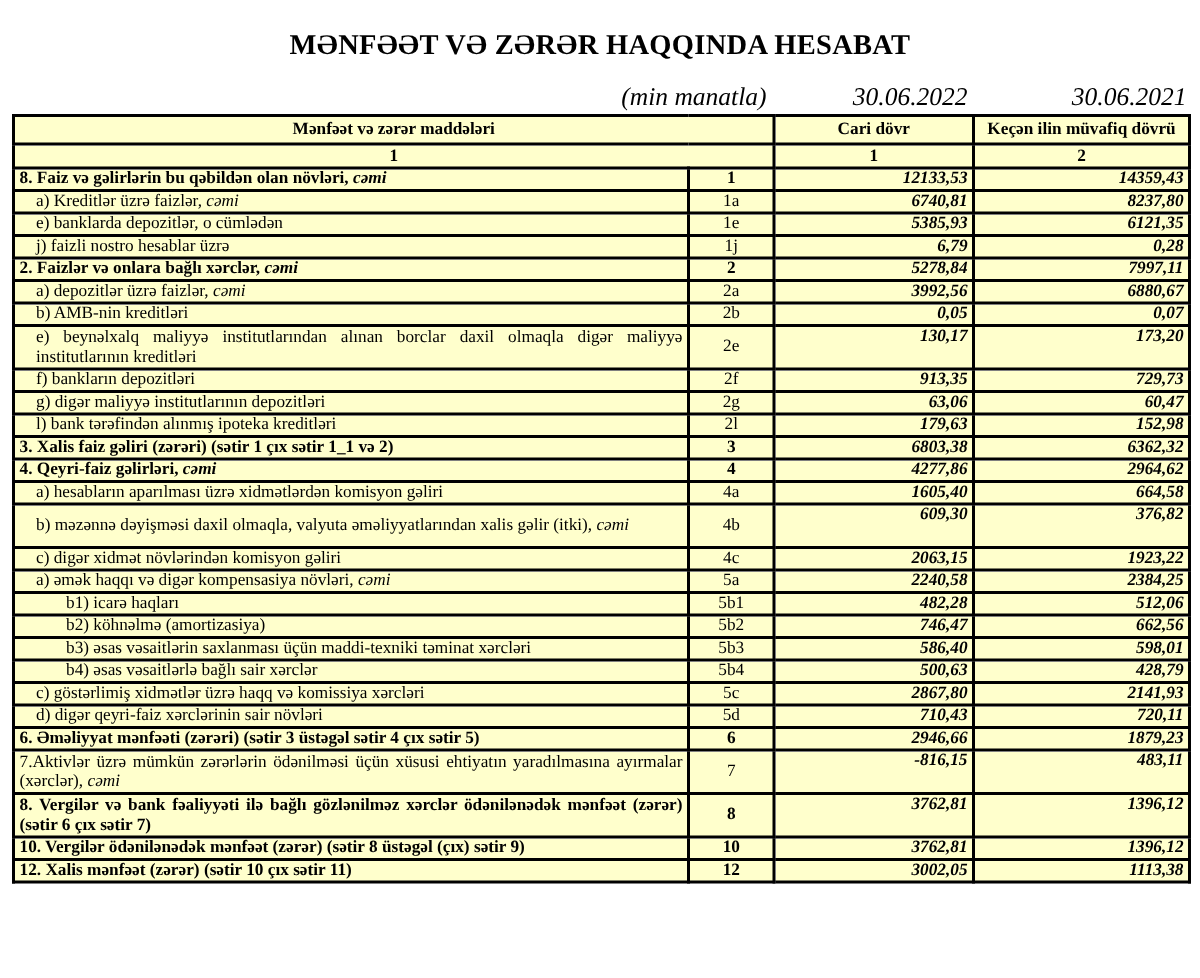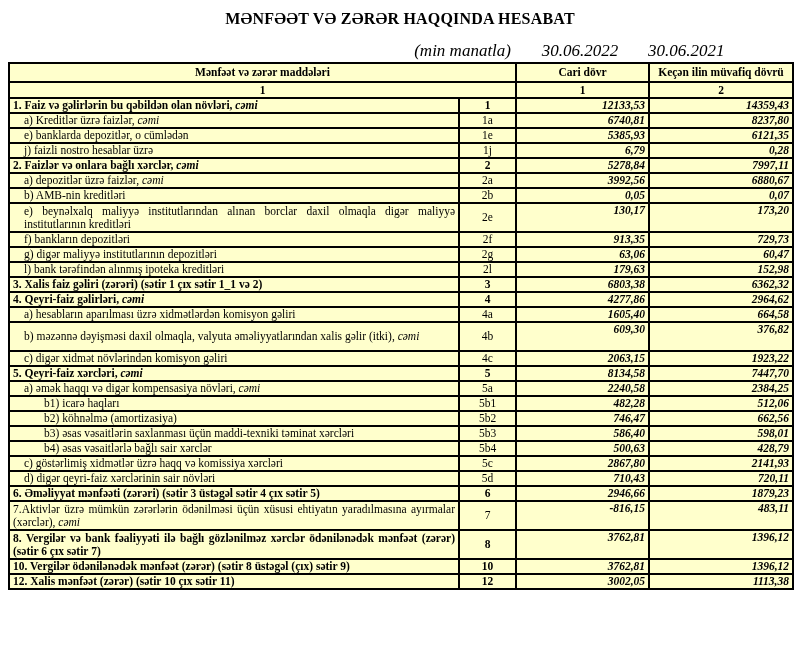--- a/index.html
+++ b/index.html
@@ -10,35 +10,35 @@
   *{box-sizing:border-box;margin:0;padding:0;}
   html,body{background:#FFFFFF;}
   body{
     width:800px;height:652px;overflow:hidden;
     font-family:"Liberation Serif","DejaVu Serif",serif;
     color:var(--text);
   }
   .page{width:800px;height:652px;padding:8px 8px 0 8px;}
   .report-title{
     text-align:center;
-    font-size:16px;font-weight:bold;
+    font-size:19px;font-weight:bold;
     letter-spacing:.2px;
-    margin-top:2px;
+    margin-top:12px;
   }
   .meta-row{
     display:flex;
     width:784px;
     margin-top:13px;
     margin-bottom:1px;
     font-style:italic;
     font-size:17px;
   }
   .meta-unit{width:507px;text-align:right;padding-right:4px;}
-  .meta-cur{width:133px;text-align:center;padding-right:3px;}
-  .meta-prev{width:144px;text-align:left;padding-right:1px;}
+  .meta-cur{width:133px;text-align:right;padding-right:3px;}
+  .meta-prev{width:144px;text-align:right;padding-right:1px;}
   table.pl{
     width:784px;
     border-collapse:collapse;
     table-layout:fixed;
   }
   table.pl th,table.pl td{
     border:2px solid var(--border);
     background:var(--cell-bg);
     font-size:11.5px;
     line-height:13px;
@@ -104,21 +104,21 @@
         <th class="col-prev">Keçən ilin müvafiq dövrü</th>
       </tr>
       <tr class="hdr-idx">
         <th colspan="2">1</th>
         <th>1</th>
         <th>2</th>
       </tr>
     </thead>
     <tbody>
         <tr class="bold">
-          <td class="label ind0"><span>1. Faiz və gəlirlərin bu qəbildən olan növləri, </span><span class="it">cəmi</span></td>
+          <td class="label ind0"><span>8. Faiz və gəlirlərin bu qəbildən olan növləri, </span><span class="it">cəmi</span></td>
           <td class="code">1</td>
           <td class="val">12133,53</td>
           <td class="val">14359,43</td>
         </tr>
         <tr class="">
           <td class="label ind1"><span>a) Kreditlər üzrə faizlər, </span><span class="it">cəmi</span></td>
           <td class="code">1a</td>
           <td class="val">6740,81</td>
           <td class="val">8237,80</td>
         </tr>
@@ -199,26 +199,20 @@
           <td class="code">4b</td>
           <td class="val">609,30</td>
           <td class="val">376,82</td>
         </tr>
         <tr class="">
           <td class="label ind1"><span>c) digər xidmət növlərindən komisyon gəliri</span></td>
           <td class="code">4c</td>
           <td class="val">2063,15</td>
           <td class="val">1923,22</td>
         </tr>
-        <tr class="bold">
-          <td class="label ind0"><span>5. Qeyri-faiz xərcləri, </span><span class="it">cəmi</span></td>
-          <td class="code">5</td>
-          <td class="val">8134,58</td>
-          <td class="val">7447,70</td>
-        </tr>
         <tr class="">
           <td class="label ind1"><span>a) əmək haqqı və digər kompensasiya növləri, </span><span class="it">cəmi</span></td>
           <td class="code">5a</td>
           <td class="val">2240,58</td>
           <td class="val">2384,25</td>
         </tr>
         <tr class="">
           <td class="label ind2"><span>b1) icarə haqları</span></td>
           <td class="code">5b1</td>
           <td class="val">482,28</td>

